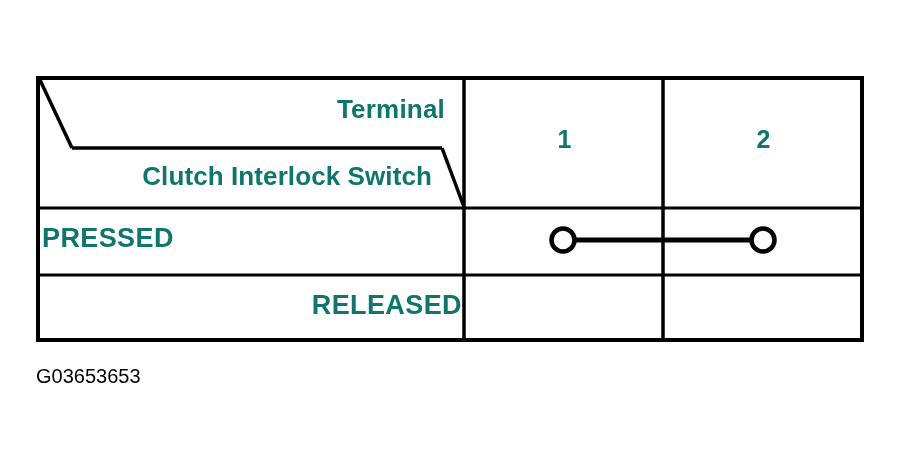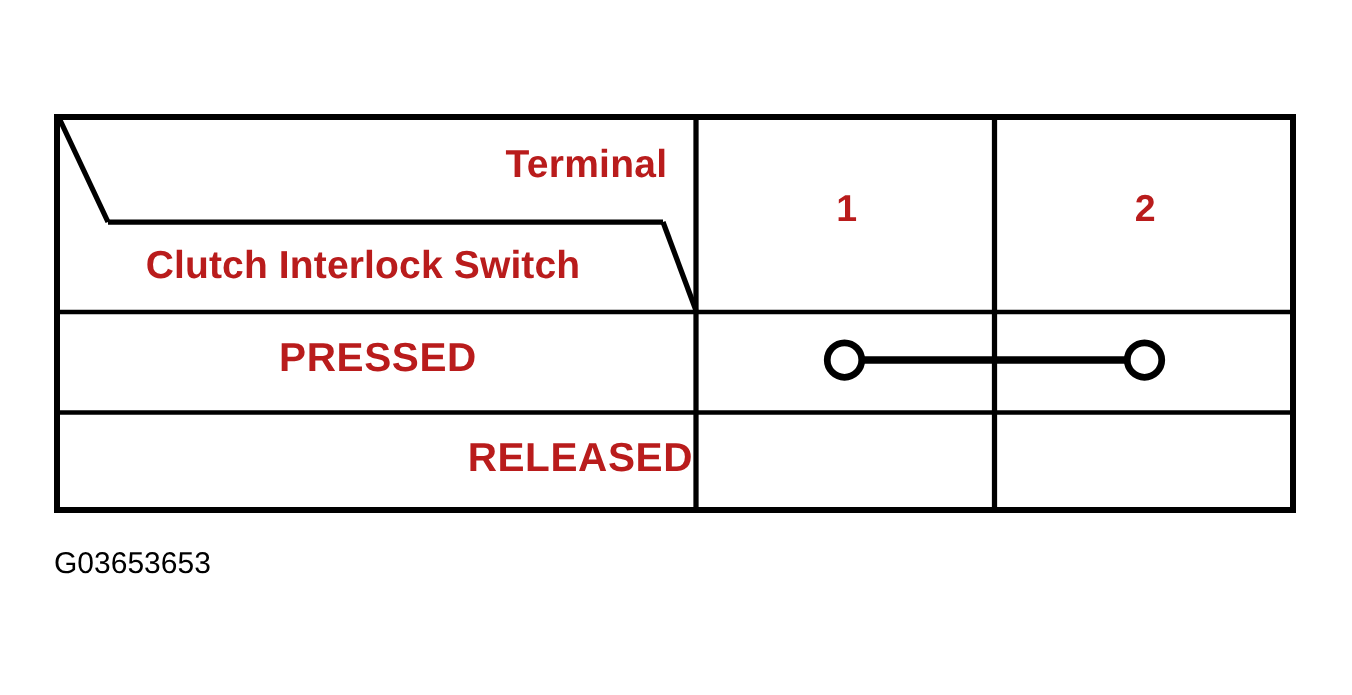--- a/index.html
+++ b/index.html
@@ -23,38 +23,38 @@
   .fig-svg {
     position: absolute;
     left: 0; top: 0;
     width: 901px;
     height: 463px;
   }
   .cell-text {
     position: absolute;
     font-family: "Liberation Sans", sans-serif;
     font-weight: bold;
-    color: #b91c1c;
+    color: #0f766e;
     white-space: nowrap;
     line-height: 1;
   }
   
   #terminal-label {
     left: 150px;
     top: 96px;
     width: 295px;
     text-align: right;
     font-size: 26px;
     letter-spacing: 0.2px;
   }
   #switch-label {
     left: 52px;
     top: 163px;
     width: 380px;
-    text-align: center;
+    text-align: right;
     font-size: 26px;
     letter-spacing: 0.1px;
   }
   
   #col-head-1 {
     left: 468px;
     top: 127px;
     width: 193px;
     text-align: center;
     font-size: 25px;
@@ -64,21 +64,21 @@
     top: 127px;
     width: 193px;
     text-align: center;
     font-size: 25px;
   }
   
   #row-label-pressed {
     left: 42px;
     top: 225px;
     width: 420px;
-    text-align: center;
+    text-align: left;
     font-size: 27px;
     letter-spacing: 0.4px;
   }
   #row-label-released {
     left: 42px;
     top: 292px;
     width: 420px;
     text-align: right;
     font-size: 27px;
     letter-spacing: 0.4px;

